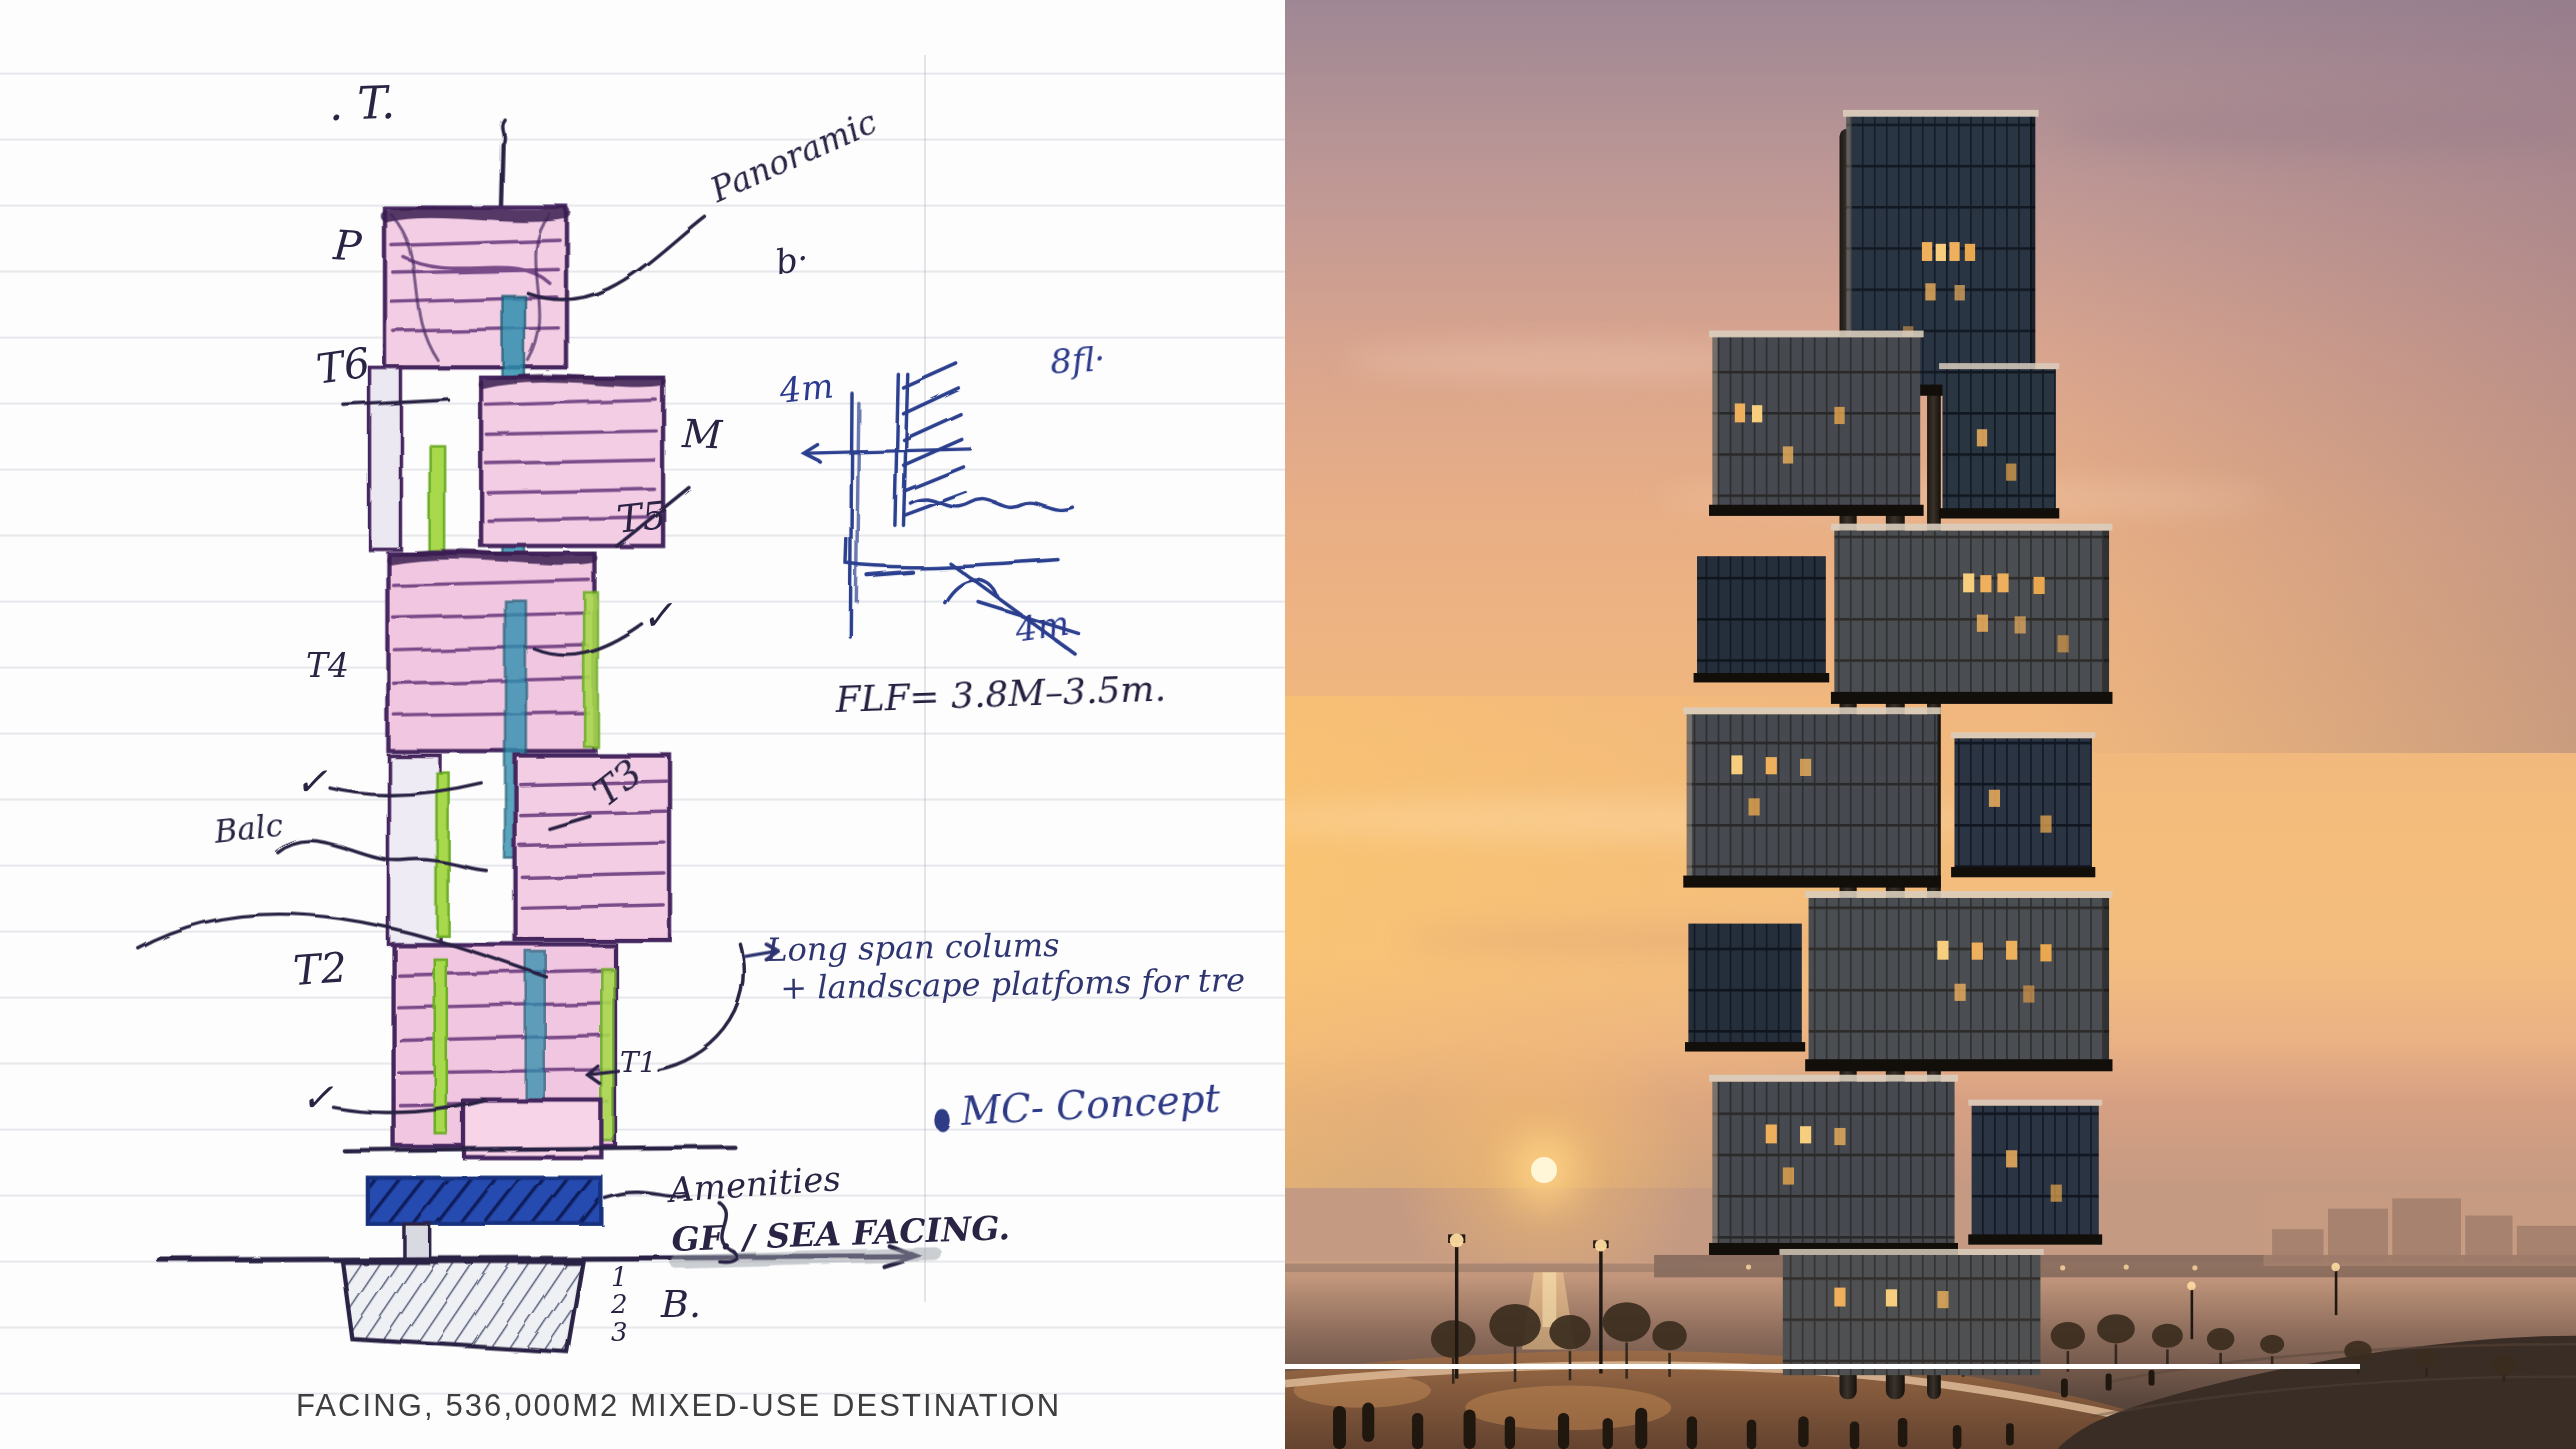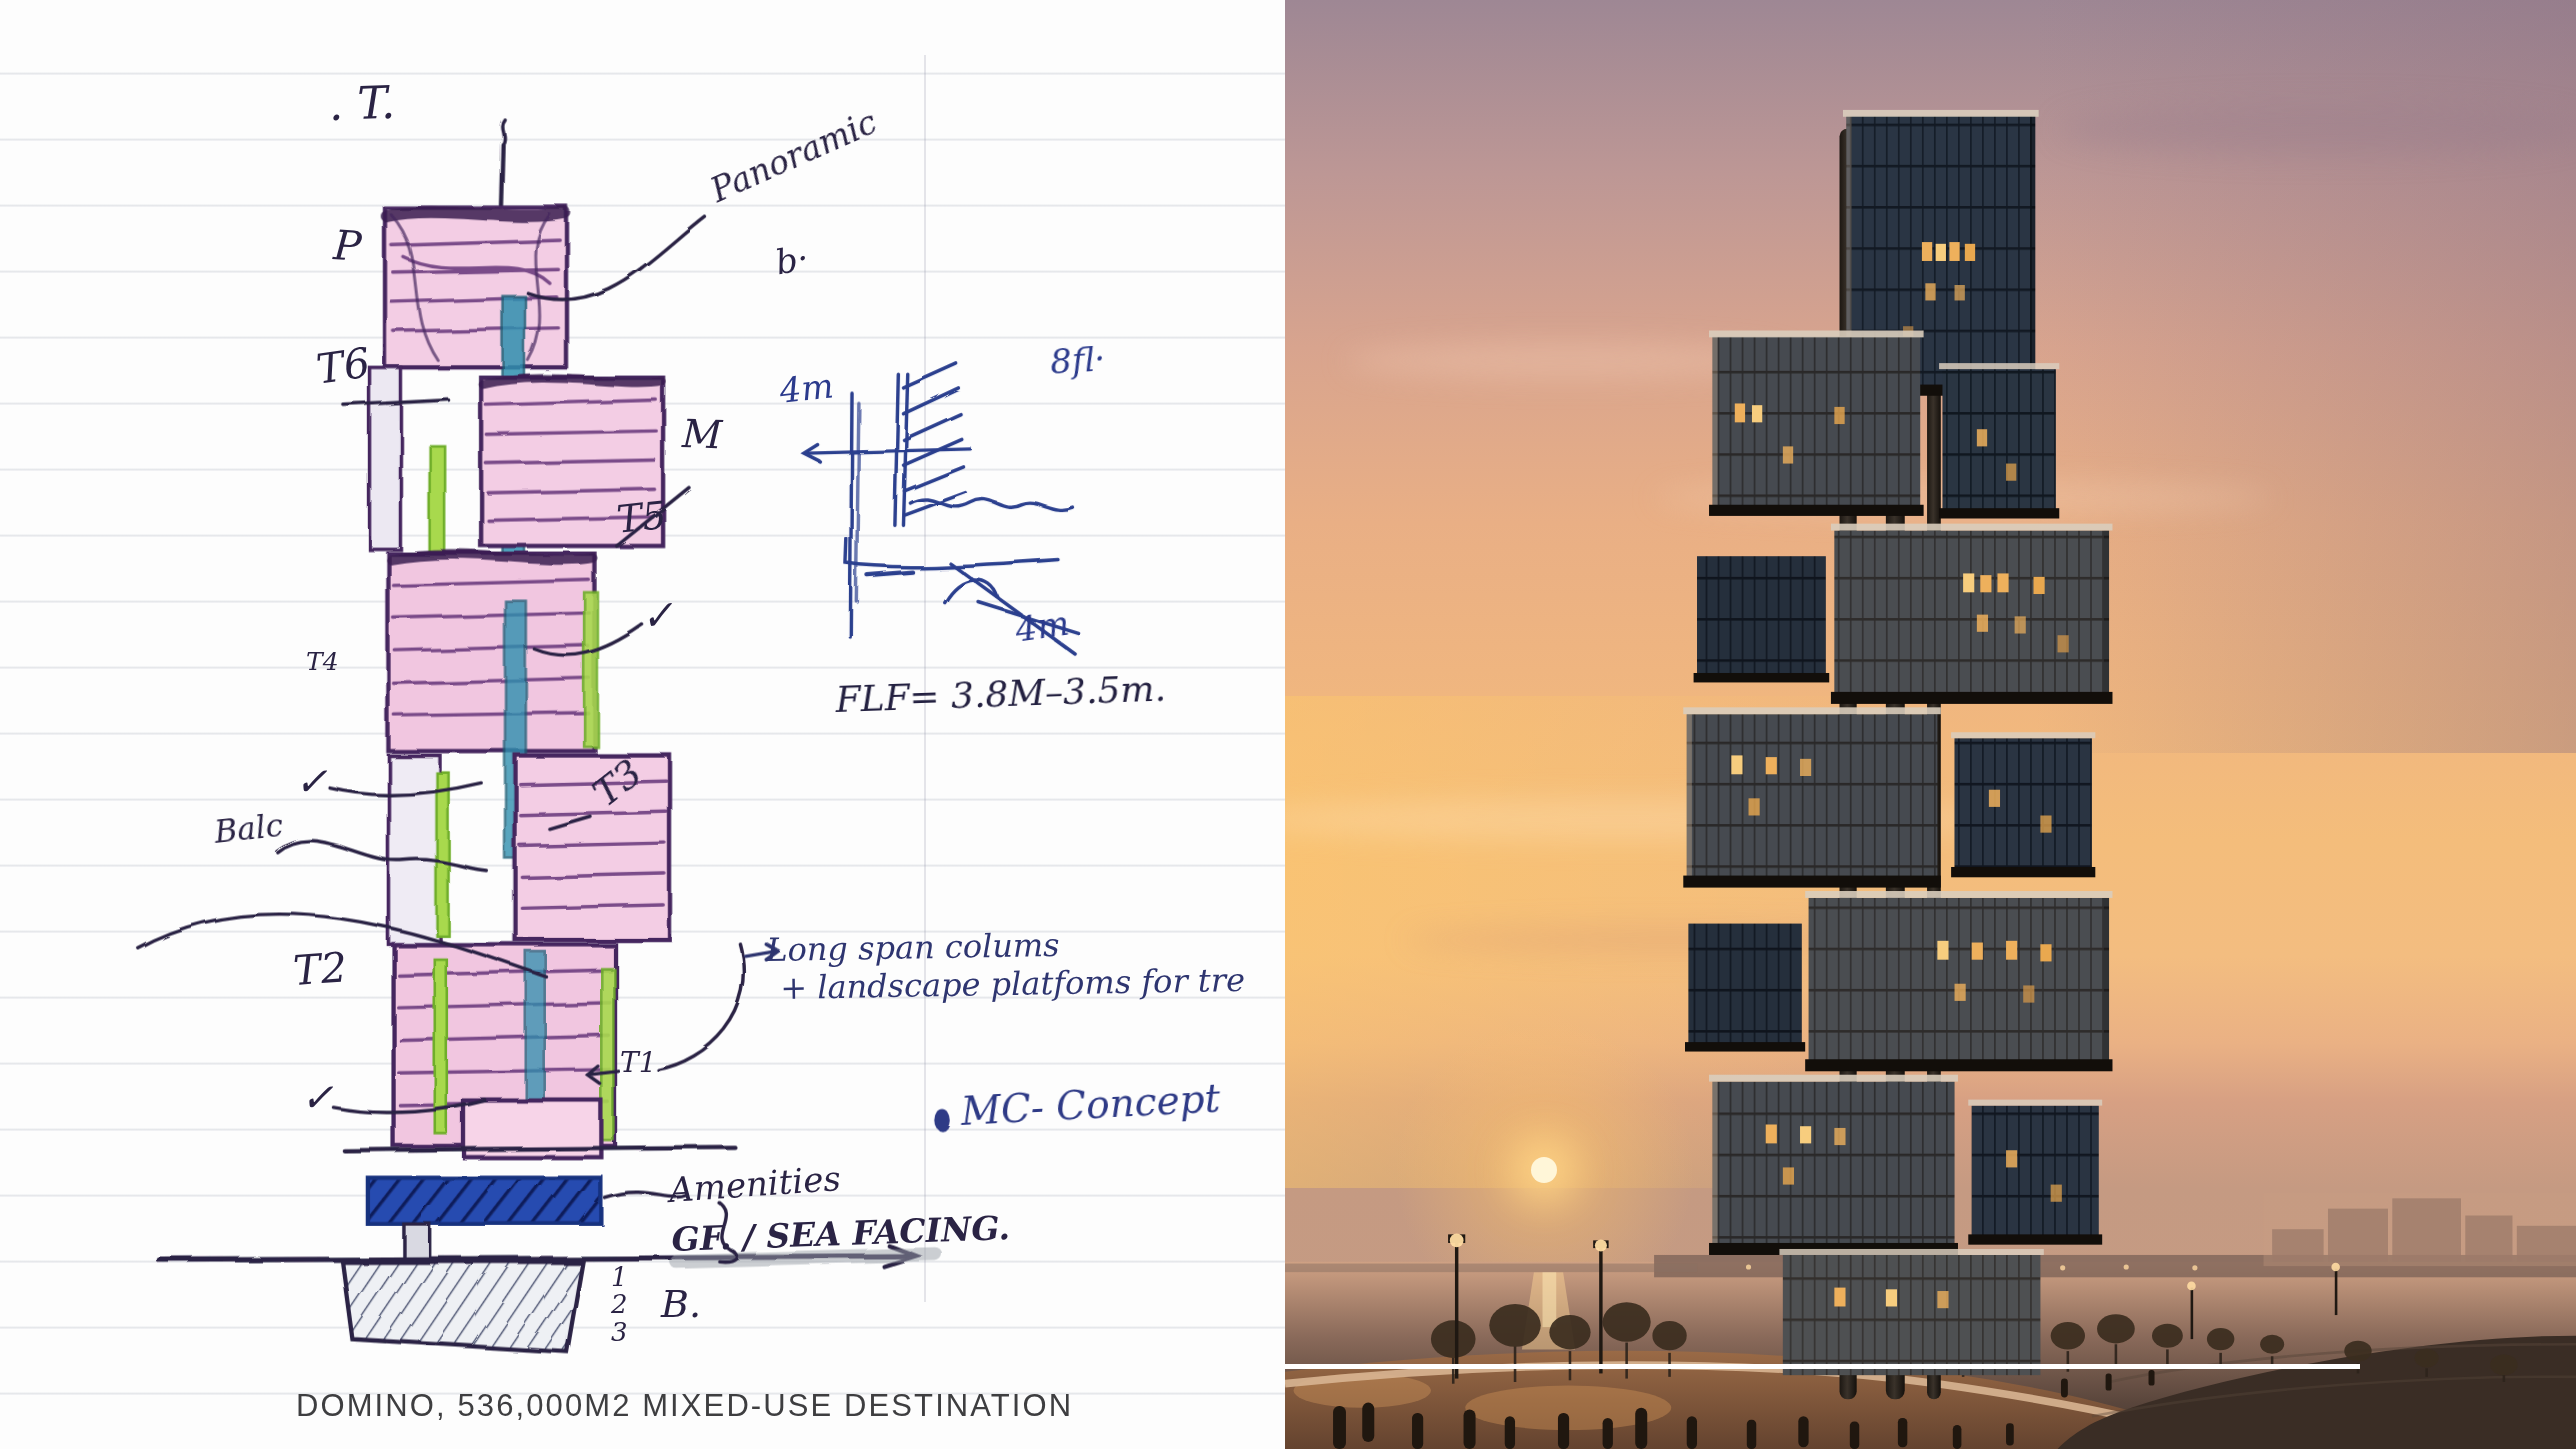--- a/index.html
+++ b/index.html
@@ -155,42 +155,42 @@
     </svg>
 
     <span class="hw" style="left:328px;top:82px;font-size:45px;transform:rotate(-2deg);">. T.</span>
     <span class="hw" style="left:335px;top:225px;font-size:41px;transform:rotate(4deg);">P</span>
     <span class="hw" style="left:706px;top:177px;font-size:33px;transform:rotate(-24deg);">Panoramic</span>
     <span class="hw" style="left:773px;top:246px;font-size:34px;transform:rotate(-10deg);">b·</span>
     <span class="hw" style="left:314px;top:350px;font-size:41px;transform:rotate(-8deg);">T6</span>
     <span class="hw" style="left:683px;top:414px;font-size:39px;transform:rotate(2deg);">M</span>
     <span class="hw" style="left:615px;top:501px;font-size:38px;transform:rotate(-6deg);">T5</span>
     <span class="hw" style="left:639px;top:598px;font-size:39px;transform:rotate(-6deg);">✓</span>
-    <span class="hw" style="left:306px;top:649px;font-size:25px;">T4</span>
+    <span class="hw" style="left:306px;top:649px;font-size:33px;">T4</span>
     <span class="hw" style="left:295px;top:762px;font-size:39px;">✓</span>
     <span class="hw" style="left:586px;top:783px;font-size:38px;transform:rotate(-38deg);">T3</span>
     <span class="hw" style="left:213px;top:817px;font-size:31px;transform:rotate(-6deg);">Balc</span>
     <span class="hw" style="left:292px;top:951px;font-size:41px;transform:rotate(-4deg);">T2</span>
     <span class="hw" style="left:620px;top:1049px;font-size:28px;">T1</span>
     <span class="hw" style="left:301px;top:1078px;font-size:39px;">✓</span>
     <span class="hw blue" style="left:778px;top:374px;font-size:34px;transform:rotate(-6deg);">4m</span>
     <span class="hw blue" style="left:1049px;top:345px;font-size:34px;transform:rotate(-4deg);">8fl·</span>
     <span class="hw blue" style="left:1013px;top:613px;font-size:34px;transform:rotate(-8deg);">4m</span>
     <span class="hw" style="left:835px;top:682px;font-size:36px;transform:rotate(-2deg);color:#232040;">FLF= 3.8M–3.5m.</span>
     <span class="hw note" style="left:766px;top:934px;font-size:32px;transform:rotate(-1deg);">Long span colums</span>
     <span class="hw note" style="left:780px;top:972px;font-size:32px;transform:rotate(-1deg);">+ landscape platfoms for tre</span>
     <span class="hw" style="left:960px;top:1092px;font-size:39px;transform:rotate(-3deg);color:#2e3a86;">MC- Concept</span>
     <span class="hw" style="left:668px;top:1173px;font-size:34px;transform:rotate(-4deg);">Amenities</span>
     <span class="hw" style="left:671px;top:1223px;font-size:33px;font-weight:700;transform:rotate(-2deg);">GF. / SEA FACING.</span>
     <span class="hw" style="left:661px;top:1285px;font-size:38px;">B.</span>
     <span class="hw" style="left:611px;top:1264px;font-size:26px;">1</span>
     <span class="hw" style="left:611px;top:1291px;font-size:26px;">2</span>
     <span class="hw" style="left:611px;top:1319px;font-size:26px;">3</span>
 
-    <div class="caption">DOMINO, 536,000M2 MIXED-USE DESTINATION</div>
+    <div class="caption">FACING, 536,000M2 MIXED-USE DESTINATION</div>
   </div>
 
   <div class="photo">
     <div class="tintR"></div>
     <div class="tintL"></div>
     <div class="cloud" style="left:60px;top:343px;width:447px;height:36px;background:rgba(243,206,182,.35);"></div>
     <div class="cloud" style="left:369px;top:481px;width:618px;height:33px;background:rgba(246,212,186,.30);"></div>
     <div class="cloud" style="left:-52px;top:799px;width:773px;height:41px;background:rgba(255,226,186,.35);"></div>
     <div class="cloud" style="left:120px;top:927px;width:532px;height:26px;background:rgba(208,140,110,.28);"></div>
     <div class="cloud" style="left:773px;top:103px;width:532px;height:52px;background:rgba(150,122,138,.30);"></div>

